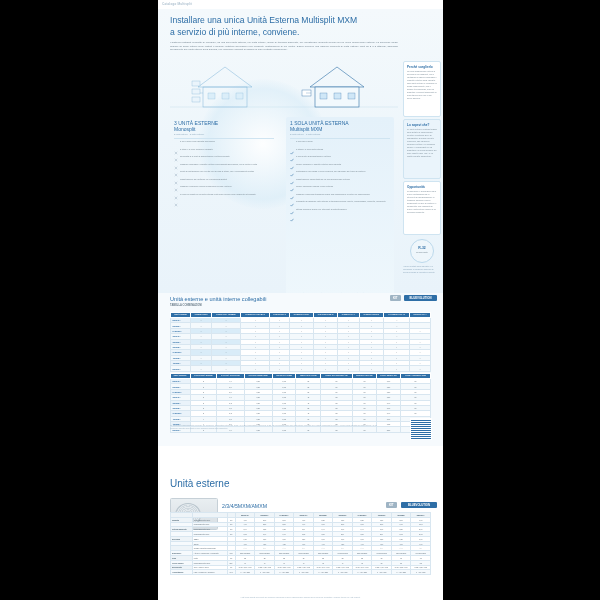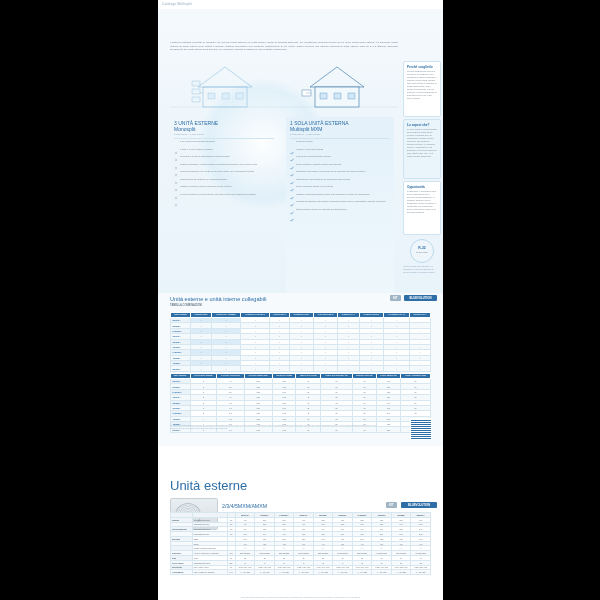--- a/index.html
+++ b/index.html
@@ -260,21 +260,21 @@
   }
   
   .section-ext {
     position: absolute;
     left: 0; top: 446px;
     width: 285px; height: 154px;
     background: #ffffff;
   }
   .section-ext .stitle {
     position: absolute; left: 12px; top: 32px;
-    font-size: 13px; color: #2e6ea6;
+    font-size: 10px; color: #2e6ea6;
   }
   .unit-img {
     position: absolute;
     left: 12px; top: 52px;
     width: 46px; height: 30px;
     background: linear-gradient(180deg,#e9eef1 0%, #d7dee3 100%);
     border: .4px solid #c6d0d7;
     border-radius: 1.5px;
   }
   .unit-img .grill {
@@ -320,20 +320,24 @@
 
 <div class="page">
 
   <div class="doc-header">
     <div class="crumb">Catalogo Multisplit</div>
   </div>
 
   <div class="hero">
     <div class="watermark"></div>
 
+    <h1>
+      <span>Installare una unica Unità Esterna Multisplit MXM</span><br>
+      <span>a servizio di più interne, conviene.</span>
+    </h1>
 
     <div class="sub">Il sistema multisplit permette di collegare, ad una sola unità esterna, più unità interne, anche di tipologia differente, per climatizzare ambienti diversi con un unico apparecchio esterno. La soluzione ideale quando gli spazi esterni sono limitati o quando l'estetica dell'edificio non consente l'installazione di più motori. Daikin propone una gamma completa di unità esterne Multi da 2 a 5 attacchi, abbinabili liberamente alle unità interne della gamma, per realizzare impianti su misura in ogni contesto residenziale.</div>
 
     <div class="illus">
       <svg width="228" height="55" viewBox="0 0 228 55">
 
         <line x1="0" y1="50" x2="228" y2="50" stroke="#bcd9ec" stroke-width="0.4"></line>
 
         <polygon points="28,30 55,10 82,30" fill="none" stroke="#7fb4d8" stroke-width="0.5"></polygon>
         <rect x="33" y="30" width="44" height="20" fill="none" stroke="#7fb4d8" stroke-width="0.5"></rect>

